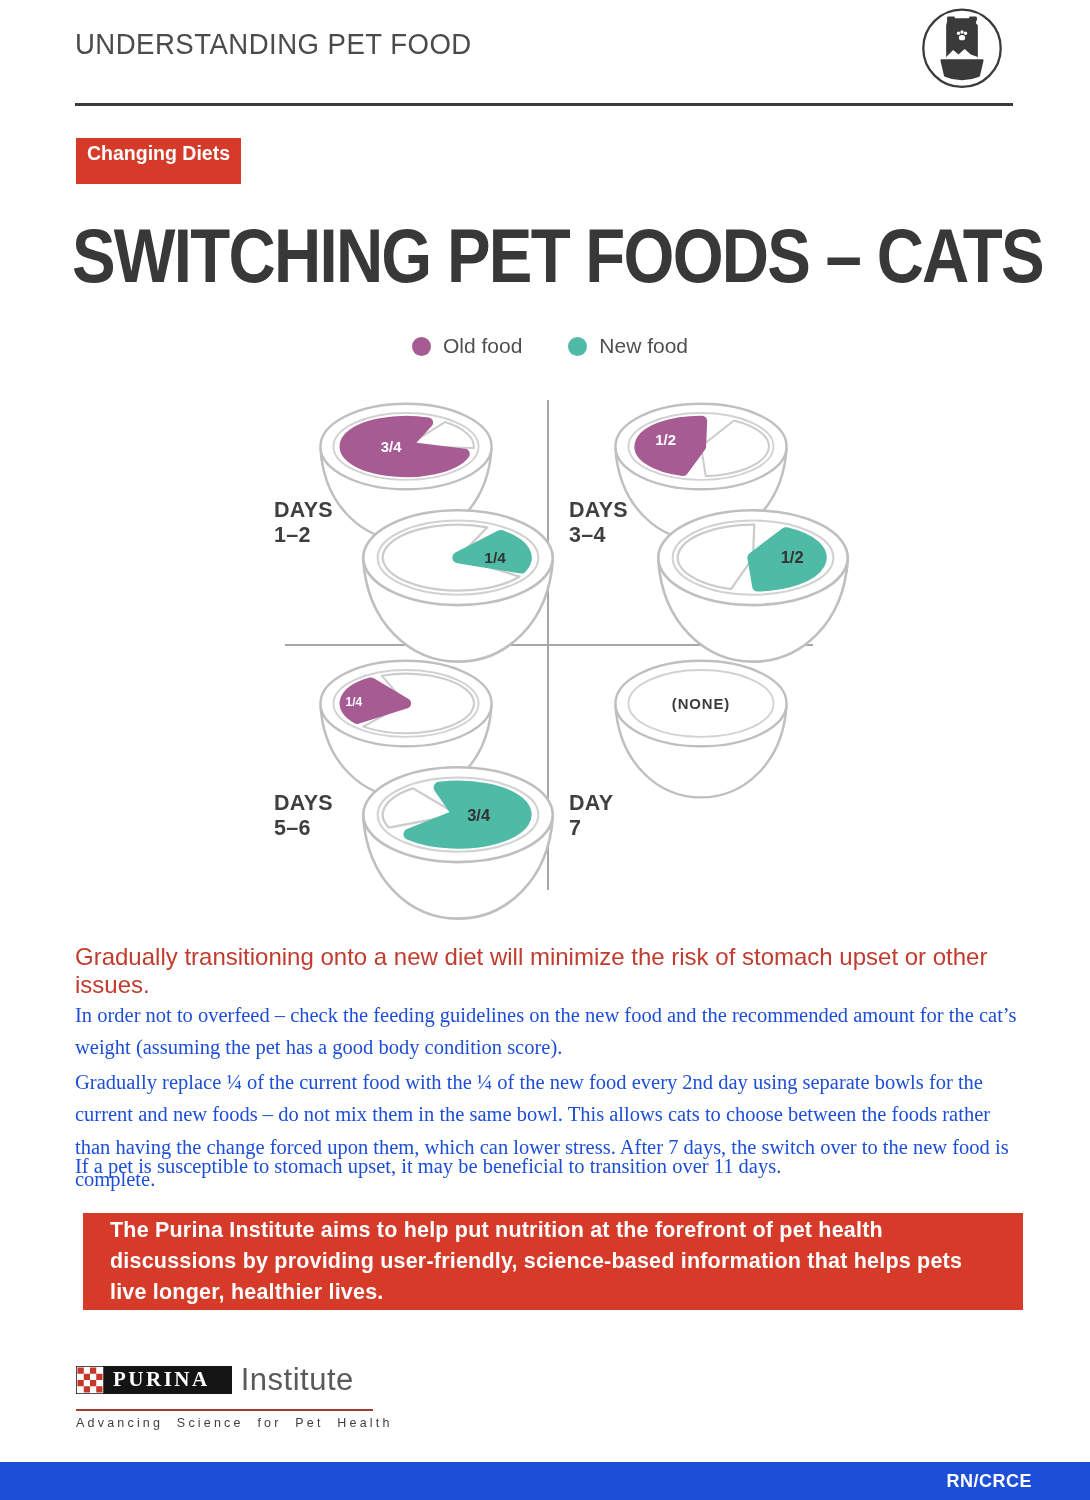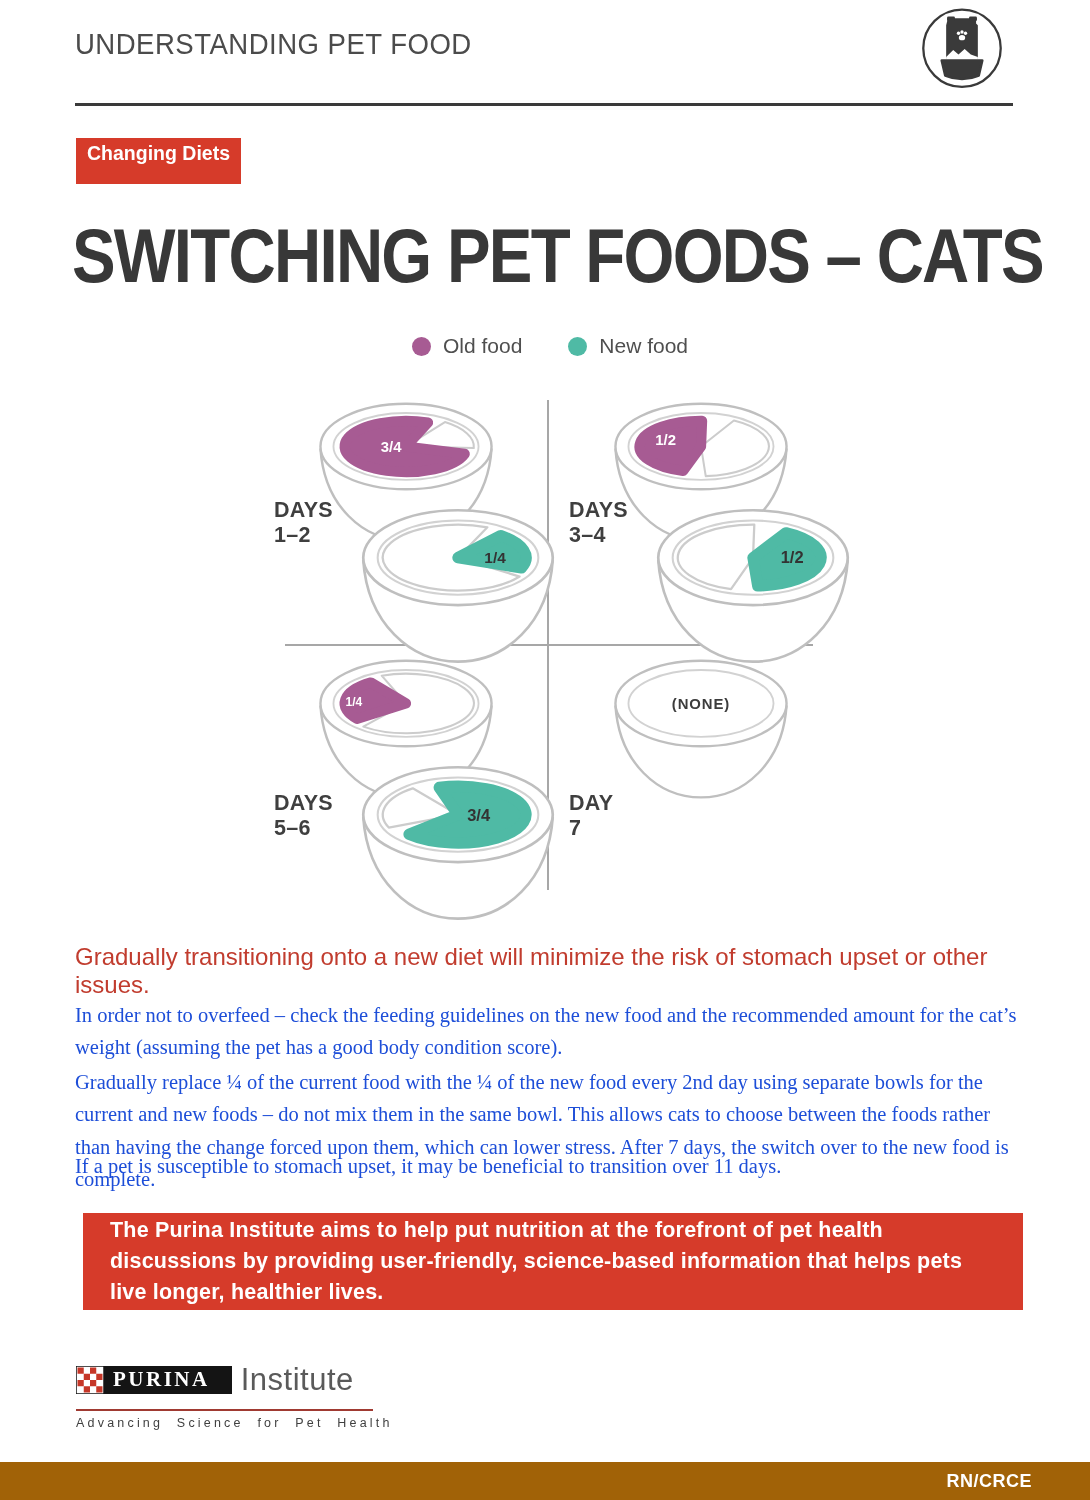--- a/index.html
+++ b/index.html
@@ -216,17 +216,17 @@
           </g>
         </svg>
         <span class="purina-word">PURINA</span>
       </div>
       <span class="institute-word">Institute</span>
     </div>
     <div class="logo-rule"></div>
     <div class="logo-tagline">Advancing Science for Pet Health</div>
   </div>
 
-  <div class="abs footer-bar" style="background: #a16207;">
+  <div class="abs footer-bar" style="background: #1d4ed8;">
     <span class="footer-code">RN/CRCE</span>
   </div>
 
 </div>
 
 </body></html>

